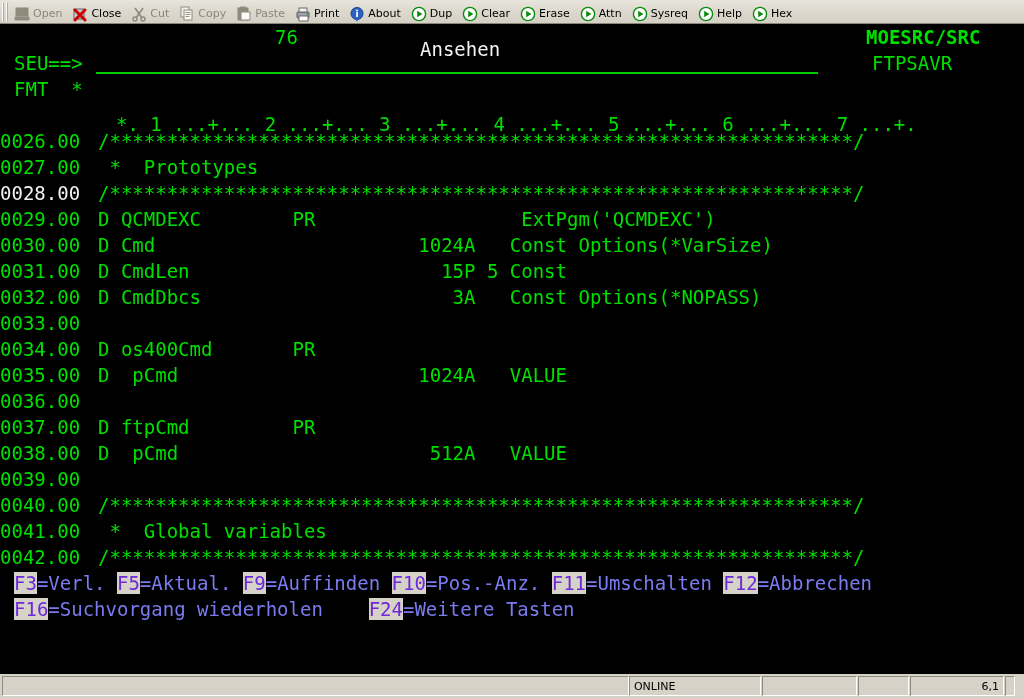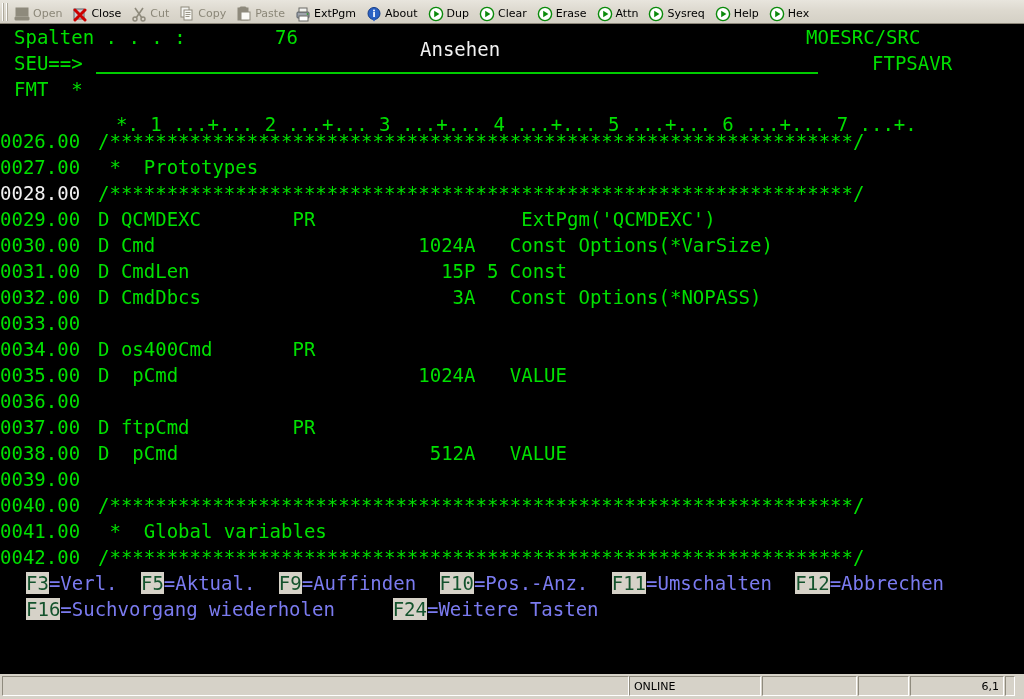--- a/index.html
+++ b/index.html
@@ -96,22 +96,21 @@
     line-height: 26px;
     white-space: pre;
     font-family: "DejaVu Sans Mono", "Liberation Mono", monospace;
     font-size: 19px;
   }
   .grn  { color: #00e000; }
   .wht  { color: #f2f2f2; }
   .blu  { color: #7b7bf0; }
   .fkey {
     background: #d6d2c8;
-    color: #14532d;
-    margin-left: 12px;
+    color: #6d28d9;
   }
   .inputline {
     position: absolute;
     border-bottom: 2px solid #00cc00;
     height: 22px;
   }
 
   
   #statusbar {
     position: absolute;
@@ -205,21 +204,21 @@
         </div>
         <div class="tb-btn">
           <span class="tb-ico">
             <svg width="16" height="16" viewBox="0 0 16 16">
               <rect x="2" y="6" width="12" height="6" rx="1" fill="#9fa4ad" stroke="#555c66"></rect>
               <rect x="4" y="2" width="8" height="4" fill="#f2f2ee" stroke="#6b6b66"></rect>
               <rect x="4" y="10" width="9" height="5" fill="#ffffff" stroke="#6b6b66"></rect>
               <circle cx="12.5" cy="8" r="0.9" fill="#3b9e3b"></circle>
             </svg>
           </span>
-          <span class="tb-label">ExtPgm</span>
+          <span class="tb-label">Print</span>
         </div>
         <div class="tb-btn">
           <span class="tb-ico">
             <svg width="16" height="16" viewBox="0 0 16 16">
               <circle cx="8" cy="7.5" r="6" fill="#2b62c4" stroke="#143c86"></circle>
               <circle cx="8" cy="4.4" r="1" fill="#ffffff"></circle>
               <rect x="7.2" y="6" width="1.7" height="5" fill="#ffffff"></rect>
               <path d="M6 13 L8 15.5 L10 13 Z" fill="#2b62c4"></path>
             </svg>
           </span>
@@ -288,26 +287,25 @@
           </span>
           <span class="tb-label">Hex</span>
         </div>
       </div>
   </div>
 
   <div id="terminal">
     <div id="screen">
 
       
-      <div class="row" style="top:0px;left:14px;"><span class="grn">Spalten . . . :</span></div>
       <div class="row" style="top:0px;left:230px;">6</div>
       <div class="row grn" style="top:0px;left:230px;width:0;"></div>
       <div class="row grn" style="top:0px;left:275px;">76</div>
       <div class="row wht" style="top:12px;left:420px;">Ansehen</div>
-      <div class="row grn" style="top:0px;left:806px;">MOESRC/SRC</div>
+      <div class="row grn" style="top:0px;left:866px;font-weight:bold;">MOESRC/SRC</div>
 
       
       <div class="row grn" style="top:26px;left:14px;">SEU==&gt;</div>
       <div class="row grn inputline" style="top:26px;left:96px;width:722px;"></div>
       <div class="row grn" style="top:26px;left:872px;">FTPSAVR</div>
 
       
       <div class="row grn" style="top:52px;left:14px;">FMT  *</div>
       <div class="row grn" style="top:52px;left:116px;margin-top:35px;">*. 1 ...+... 2 ...+... 3 ...+... 4 ...+... 5 ...+... 6 ...+... 7 ...+.</div>
 

